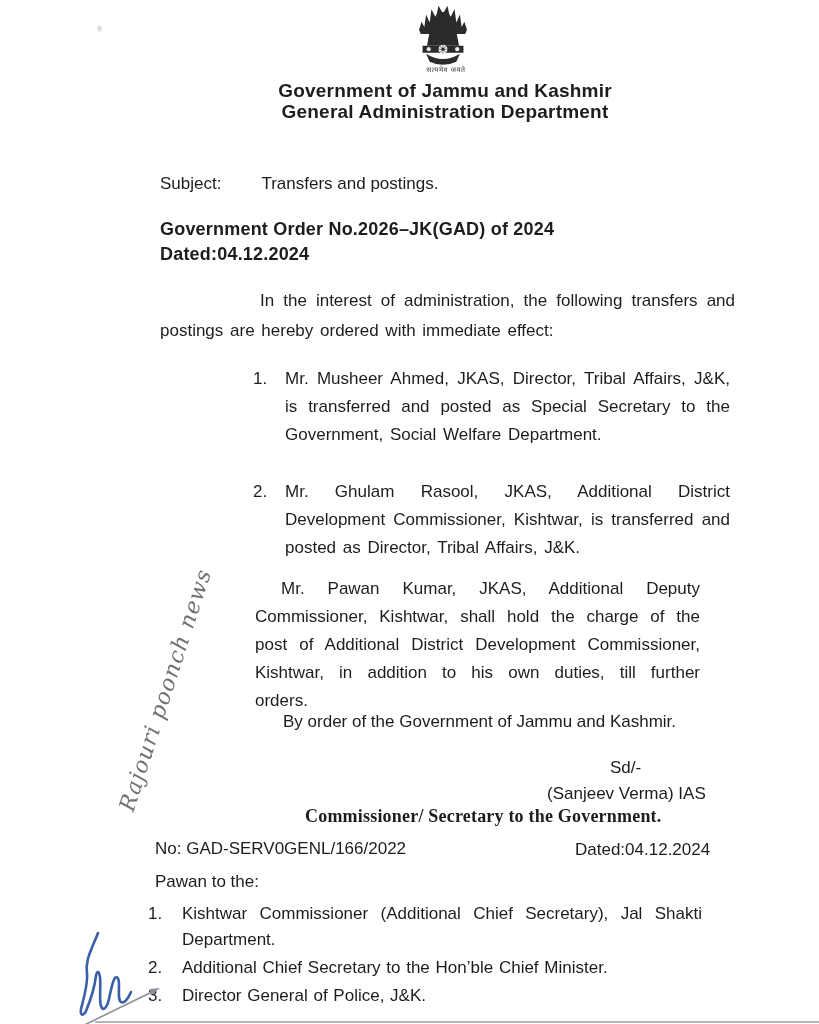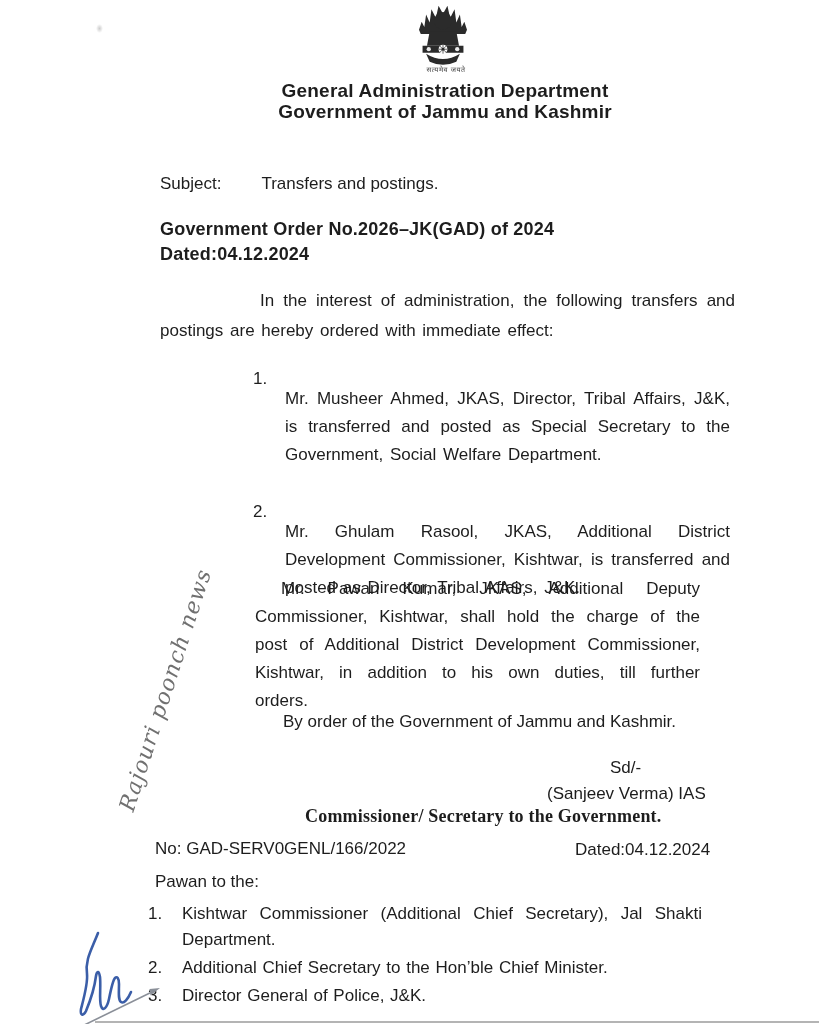--- a/index.html
+++ b/index.html
@@ -21,21 +21,21 @@
   
   .subject-row{left:160px;top:174px;font-size:17px;}
   .subject-value{margin-left:40px;}
   
   .order-title{left:160px;top:217px;width:570px;font-size:18px;font-weight:bold;line-height:25px;letter-spacing:.2px;}
   
   .intro{left:160px;top:286px;width:575px;font-size:17px;line-height:30px;text-align:justify;text-indent:100px;word-spacing:2px;}
   .olist{left:253px;top:365px;width:477px;}
   .olist .item{display:flex;margin-bottom:29px;font-size:17px;line-height:28px;}
   .olist .num{width:32px;flex:0 0 32px;}
-  .olist .txt{width:445px;text-align:justify;word-spacing:2px;margin-top:20px;}
+  .olist .txt{width:445px;text-align:justify;word-spacing:2px;}
   .para-extra{left:255px;top:575px;width:445px;font-size:17px;line-height:28px;text-align:justify;text-indent:26px;word-spacing:3px;}
   .by-order{left:283px;top:712px;font-size:17px;}
   
   .sig-sd{left:610px;top:758px;font-size:17px;}
   .sig-name{left:547px;top:784px;font-size:17px;}
   .sig-desig{left:305px;top:806px;font-size:18px;font-weight:bold;letter-spacing:.2px;font-family:Liberation Serif, serif;}
   
   .ref-number{left:155px;top:839px;font-size:17px;}
   .ref-date{left:575px;top:840px;font-size:17px;}
   .copy-heading{left:155px;top:872px;font-size:17px;}
@@ -79,22 +79,22 @@
         <path d="M45,47 v10 M40,52 h10 M41.5,48.5 l7,7 M48.5,48.5 l-7,7" stroke="#2b2b2b" stroke-width="0.8" fill="none"></path>
         <circle cx="29" cy="52" r="2.4" fill="#ffffff" opacity="0.9"></circle>
         <circle cx="61" cy="52" r="2.4" fill="#ffffff" opacity="0.9"></circle>
         <path d="M26,57 q19,12 38,0 l-4,9 q-15,7 -30,0 z"></path>
       </g>
     </svg>
     <div class="emblem-caption">सत्यमेव जयते</div>
   </div>
 
   <div class="abs org-block">
+    <div class="org-line">Government of Jammu and Kashmir</div>
     <div class="org-line">General Administration Department</div>
-    <div class="org-line">Government of Jammu and Kashmir</div>
   </div>
 
   <div class="abs subject-row">
     <span>Subject:</span><span class="subject-value">Transfers and postings.</span>
   </div>
 
   <div class="abs order-title">
     <div>Government Order No.2026–JK(GAD) of 2024</div>
     <div>Dated:04.12.2024</div>
   </div>

